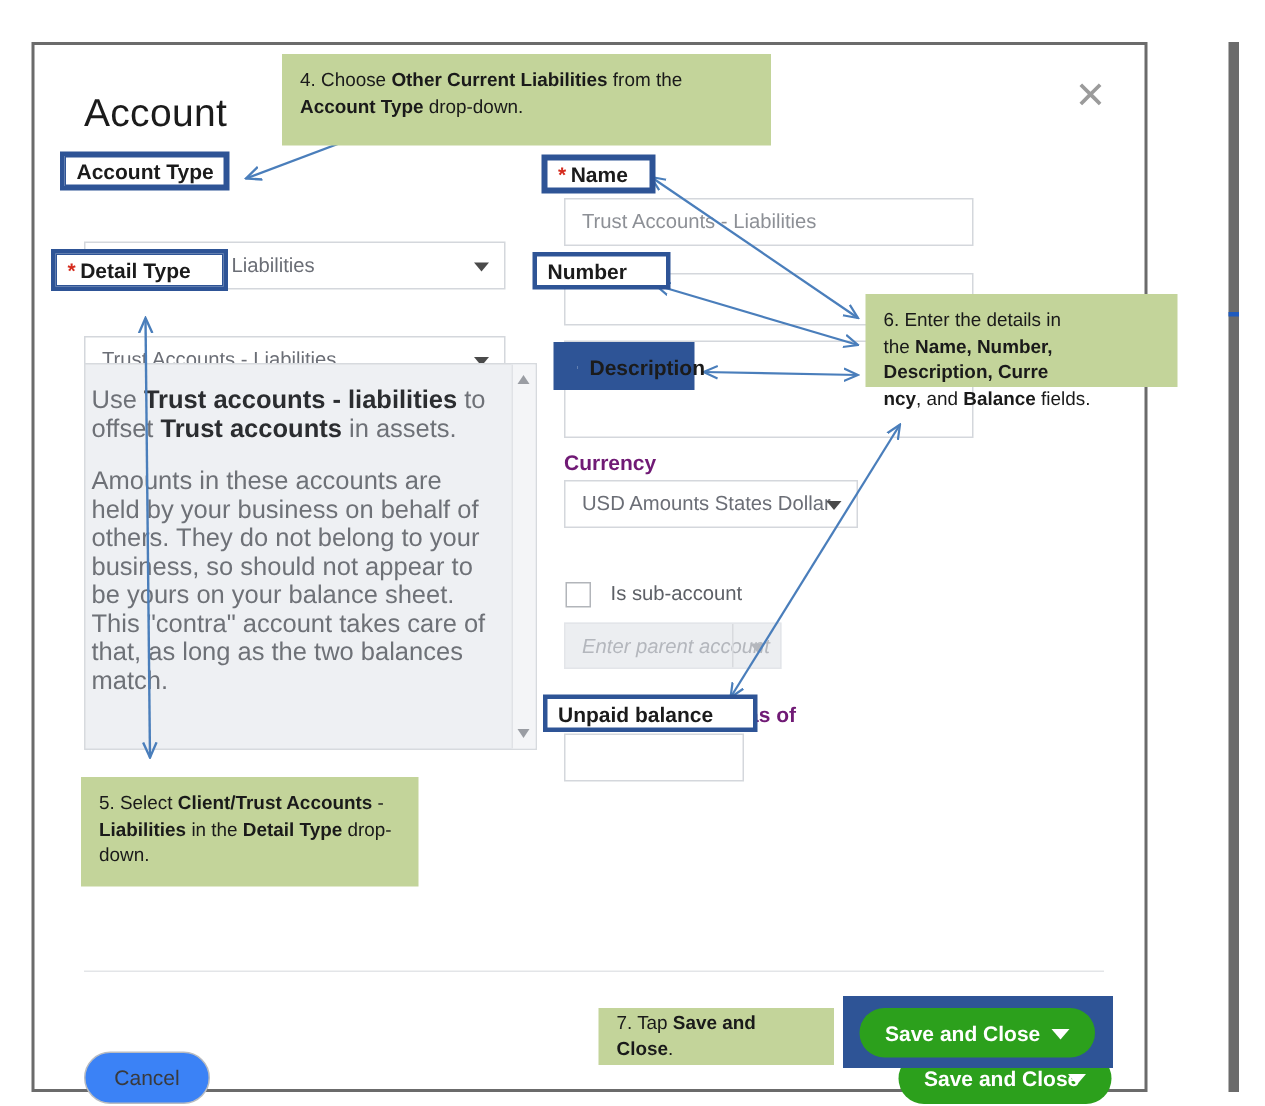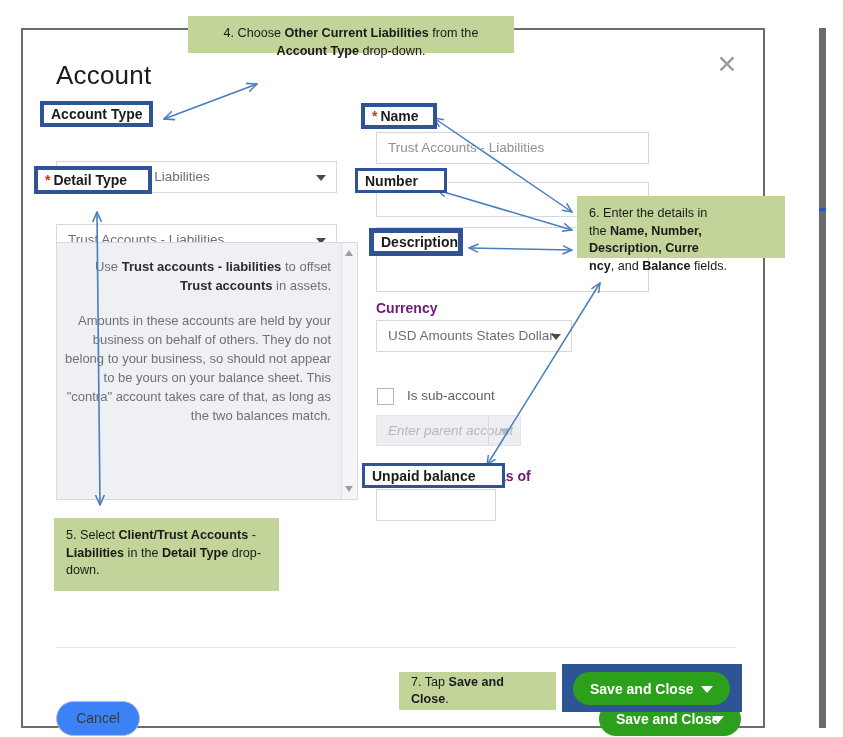--- a/index.html
+++ b/index.html
@@ -90,25 +90,24 @@
   }
 
   
   .helper {
     position: absolute;
     left: 54px; top: 240px;
     width: 302px; height: 258px;
     box-sizing: border-box;
     background: #eef0f3;
     border: 1px solid #d7dade;
-    font-size: 13px;
+    font-size: 17px;
     color: #6e7177;
     line-height: 19px;
     padding: 14px 26px 10px 4px;
-    text-align: right;
   }
   .helper p { margin: 0 0 16px 0; }
   .helper b { color: #2b2d30; font-weight: 700; }
   .helper .sb {
     position: absolute;
     right: 0; top: 0; bottom: 0;
     width: 15px;
     background: #f4f5f7;
     border-left: 1px solid #e0e2e6;
   }
@@ -205,21 +204,21 @@
     background: #ffffff;
     border: 1px solid #2e5496;
     display: flex;
     align-items: center;
     padding-left: 7px;
     font-size: 14px;
     font-weight: 600;
     color: #1b1b1b;
     white-space: nowrap;
   }
-  .hl.thin { padding: 4px; }
+  .hl.thin { padding: 16px; }
   .hl .inner.plain { border: none; }
   .hl .req { color: #d52b1e; margin-right: 3px; font-weight: 700; }
 
   
   .ring {
     position: absolute;
     box-sizing: border-box;
     background: #2e5496;
     padding: 4px;
   }
@@ -369,21 +368,21 @@
   <div class="hl" style="left:362px; top:463px; width:143px; height:25px;">
     <div class="inner plain">Unpaid balance</div>
   </div>
 
   <div class="ring" style="left:562px; top:664px; width:180px; height:48px;"></div>
   <div class="btn-save" style="left:573px; top:672px; width:157px; height:33px;">
     <span class="txt">Save and Close</span>
     <span class="dd"></span>
   </div>
 
-  <div class="callout" style="left:188px; top:16px; width:326px; height:37px;text-align:center;">
+  <div class="callout" style="left:188px; top:36px; width:326px; height:61px;">
     <span>4. Choose </span><b>Other Current Liabilities</b><span> from the </span><b>Account Type</b><span> drop-down.</span>
   </div>
 
   <div class="callout" style="left:577px; top:196px; width:208px; height:62px;">
     <span>6. Enter the details in</span><br>
     <span>the </span><b>Name, Number, Description, Curre</b><br>
     <b>ncy</b><span>, and </span><b>Balance</b><span> fields.</span>
   </div>
 
   <div class="callout" style="left:54px; top:518px; width:225px; height:73px;">

